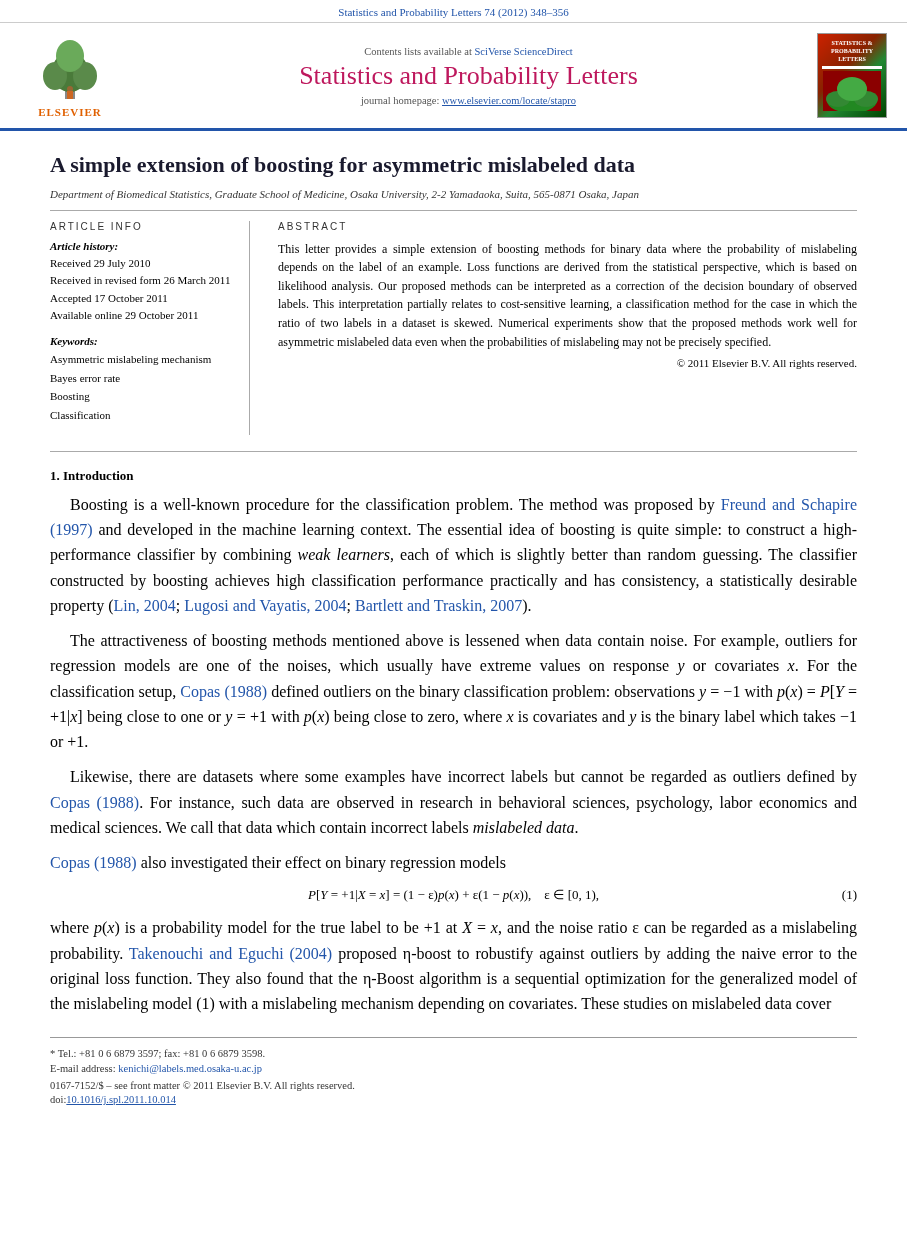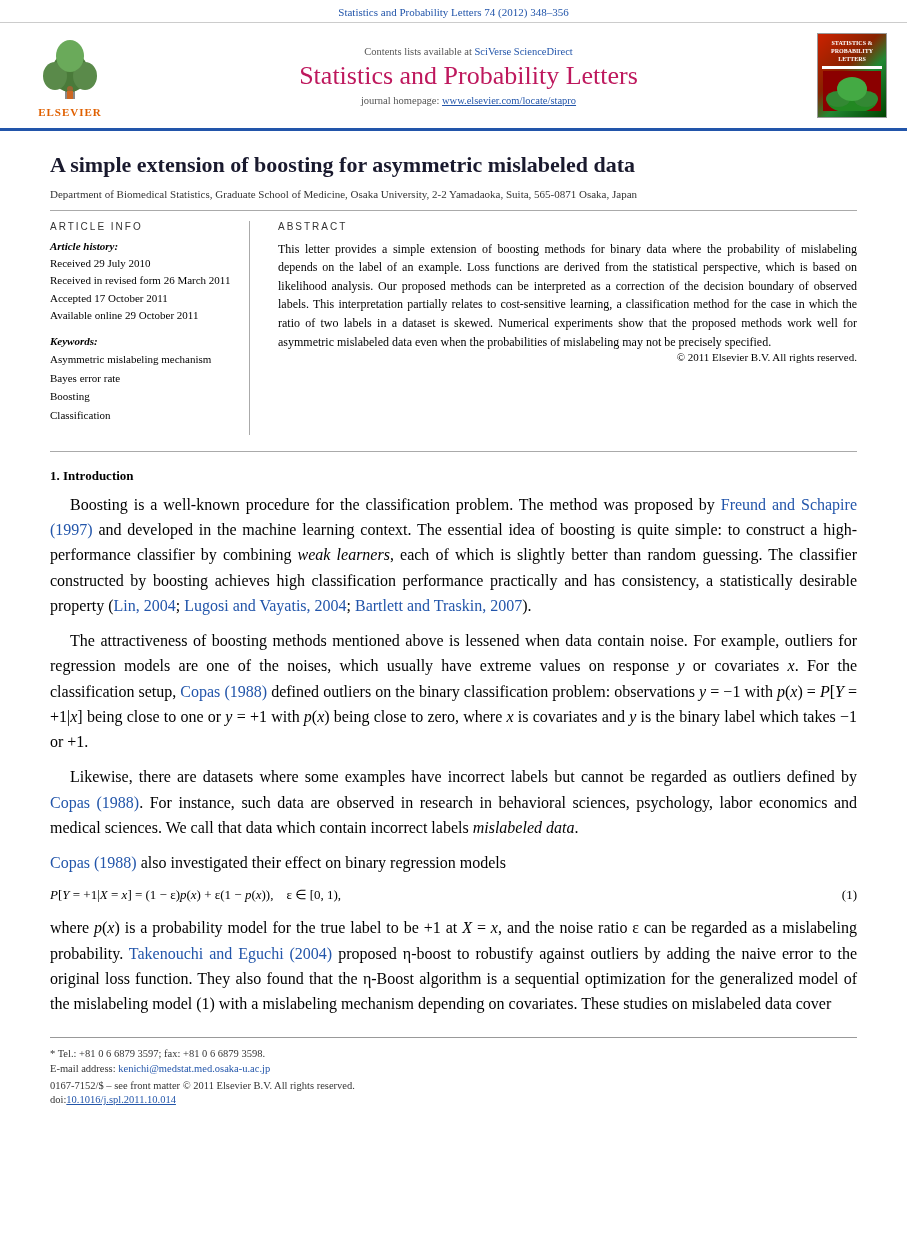--- a/index.html
+++ b/index.html
@@ -118,20 +118,21 @@
     .author-name {
       font-size: 14px;
       font-weight: bold;
       margin-bottom: 4px;
     }
     .author-name sup {
       font-size: 10px;
     }
     .affiliation {
       font-size: 11px;
+      font-style: italic;
       color: #333;
     }
 
     .article-divider {
       border: none;
       border-top: 1px solid #aaa;
       margin: 10px 0;
     }
 
     
@@ -184,20 +185,21 @@
 
     
     .abstract-text {
       font-size: 12px;
       line-height: 1.55;
       text-align: justify;
     }
     .copyright-line {
       font-size: 11px;
       text-align: right;
+      margin-top: 6px;
     }
 
     
     .section-divider {
       border: none;
       border-top: 1px solid #aaa;
       margin: 16px 0;
     }
 
     
@@ -223,20 +225,21 @@
       text-decoration: none;
     }
     .inline-italic {
       font-style: italic;
     }
 
     
     .equation-block {
       display: flex;
       align-items: center;
+      justify-content: center;
       margin: 12px 0;
       position: relative;
     }
     .equation-content {
       font-size: 13px;
       font-family: "Times New Roman", Times, serif;
     }
     .equation-number {
       position: absolute;
       right: 0;
@@ -389,21 +392,21 @@
   <p class="body-para no-indent">
     where <em>p</em>(<em>x</em>) is a probability model for the true label to be +1 at <em>X</em> = <em>x</em>, and the noise ratio ε can be regarded as a mislabeling probability. <a href="#" class="inline-link">Takenouchi and Eguchi (2004)</a> proposed η-boost to robustify against outliers by adding the naive error to the original loss function. They also found that the η-Boost algorithm is a sequential optimization for the generalized model of the mislabeling model (1) with a mislabeling mechanism depending on covariates. These studies on mislabeled data cover
   </p>
 
   <hr class="footnote-divider">
 
   <div class="footnote-text">
     <span>* Tel.: +81 0 6 6879 3597; fax: +81 0 6 6879 3598.</span>
   </div>
   <div class="footnote-text">
-    <span>E-mail address:</span> <a href="#" class="inline-link">kenichi@medstat.med.osaka-u.ac.jp</a>
+    <span>E-mail address:</span> <a href="#" class="inline-link">kenichi@labels.med.osaka-u.ac.jp</a>
   </div>
   <div class="doi-line">
     <span>0167-7152/$ – see front matter © 2011 Elsevier B.V. All rights reserved.</span>
   </div>
   <div class="doi-line">
     <span>doi:</span><a href="#" class="doi-link">10.1016/j.spl.2011.10.014</a>
   </div>
 
 </div>
 

